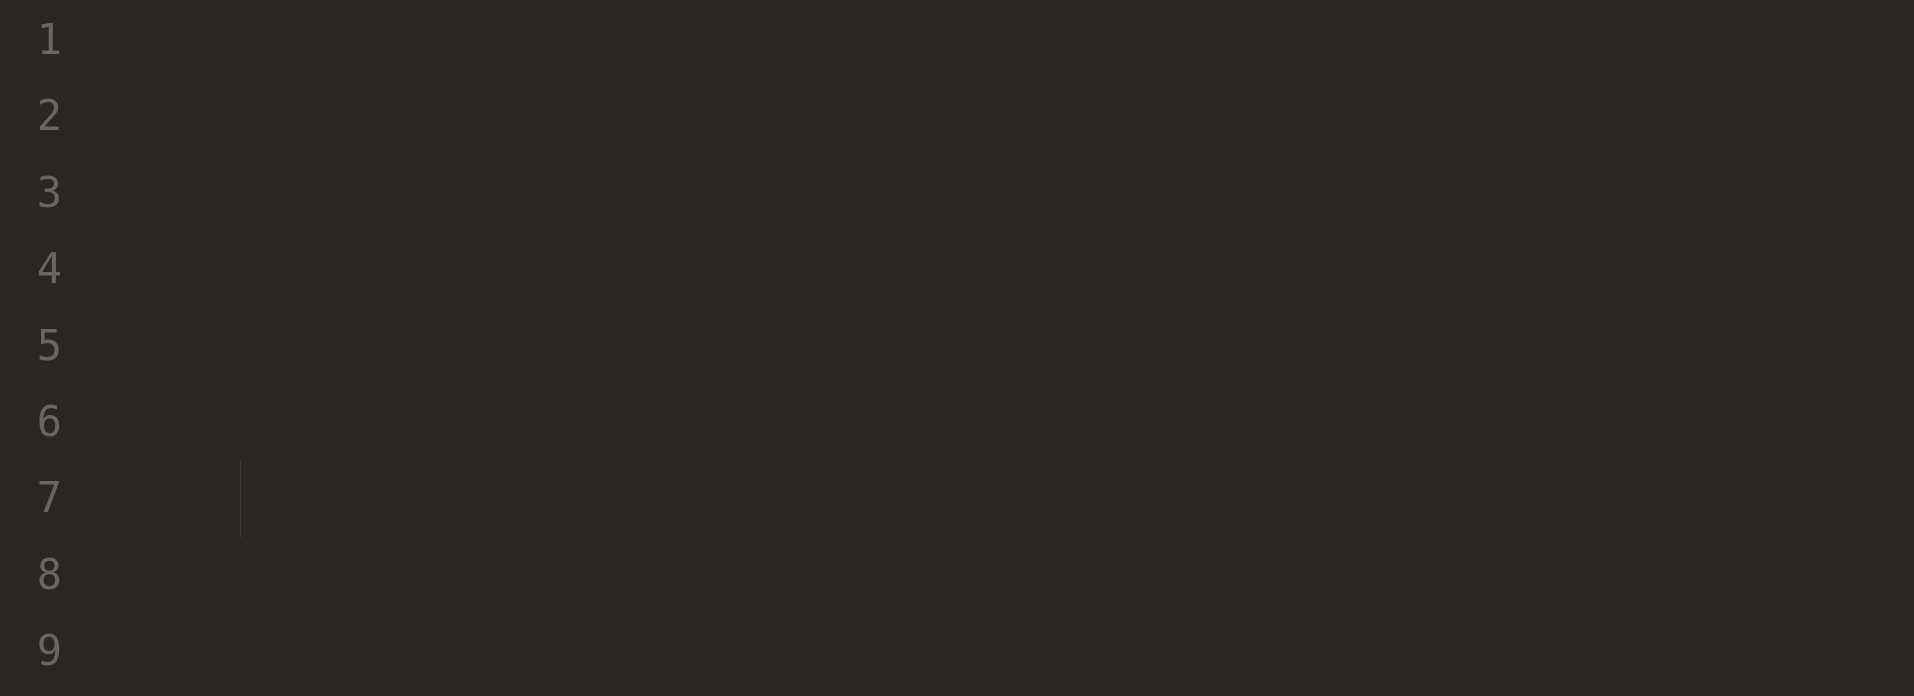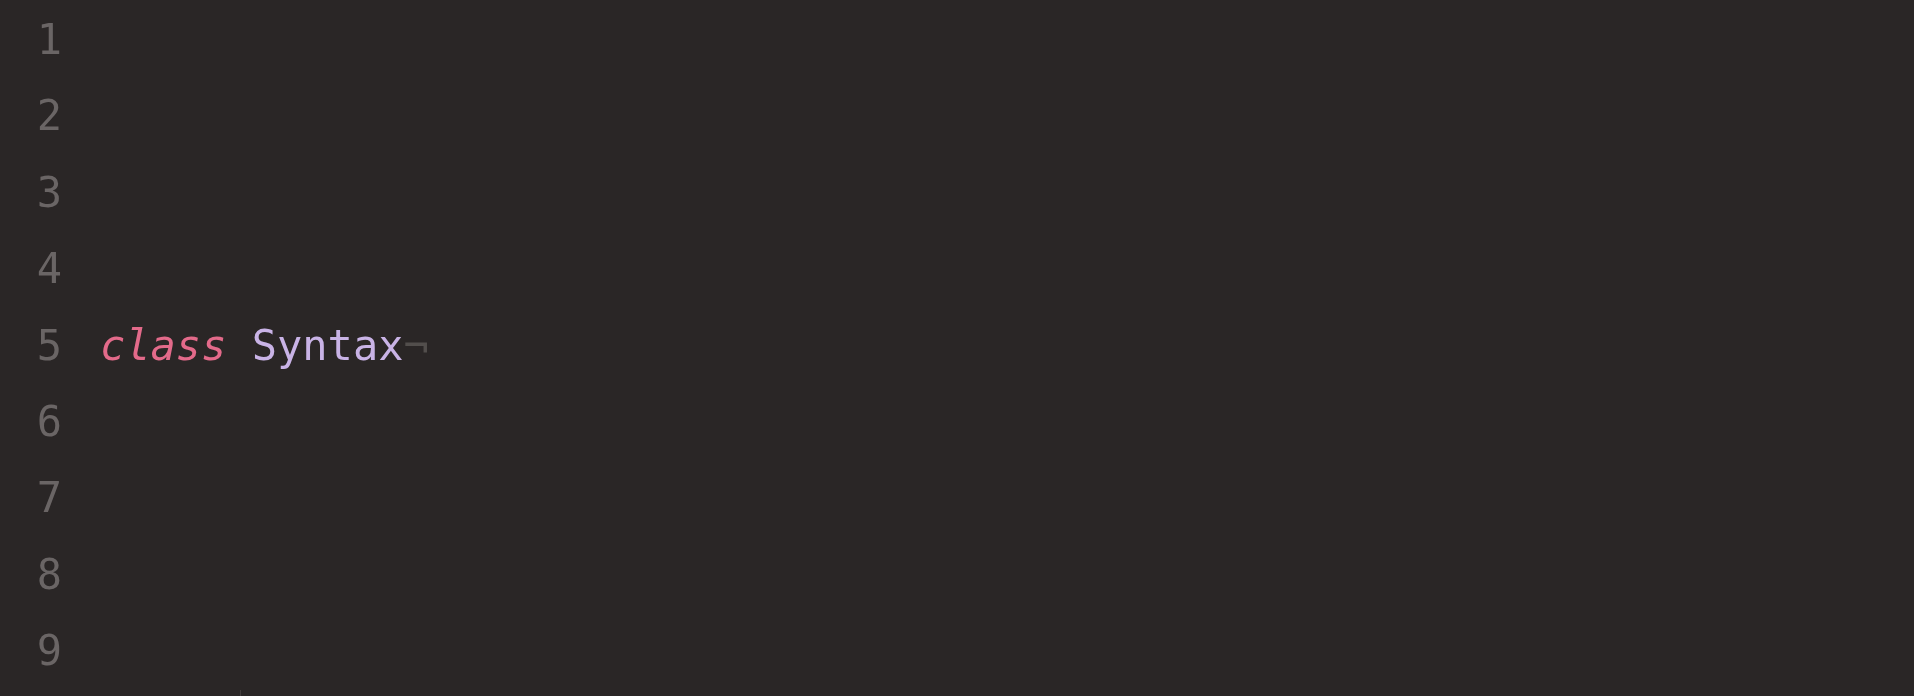--- a/index.html
+++ b/index.html
@@ -59,21 +59,20 @@
     <div>5</div>
     <div>6</div>
     <div>7</div>
     <div>8</div>
     <div>9</div>
   </div>
 
   <div class="code">
 
     
-    <div class="line"><span class="kw">class</span><span class="plain"> </span><span class="cls">Syntax</span><span class="eol">¬</span></div>
 
     
     <div class="line"><span class="guide g1"></span></div>
 
     
     
 
     
     
 

